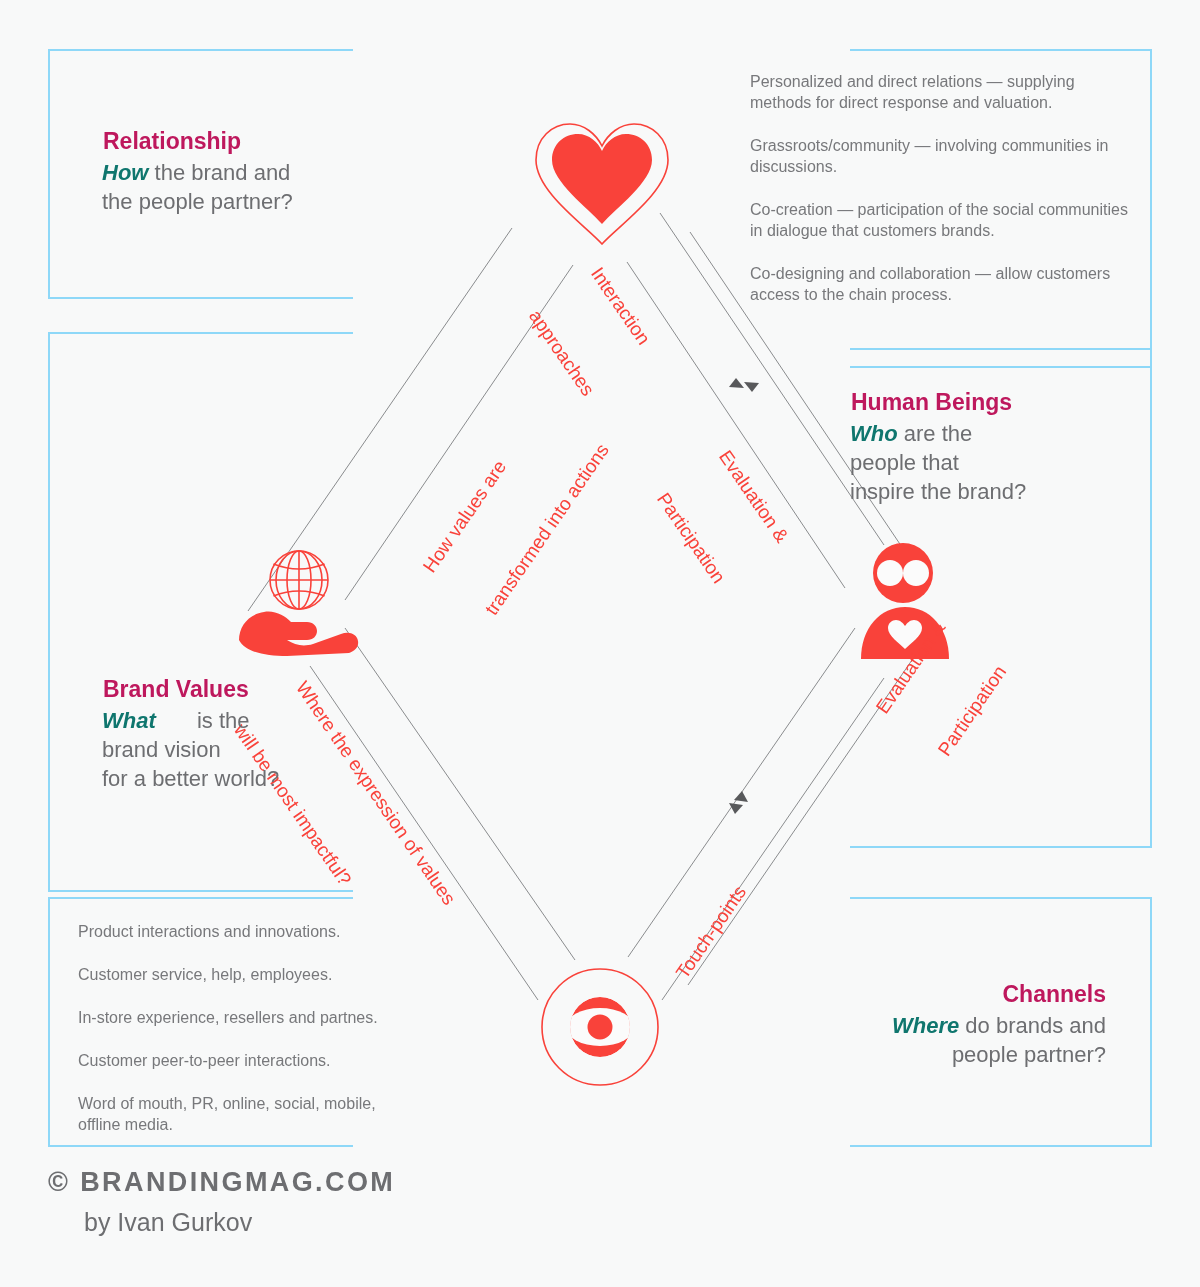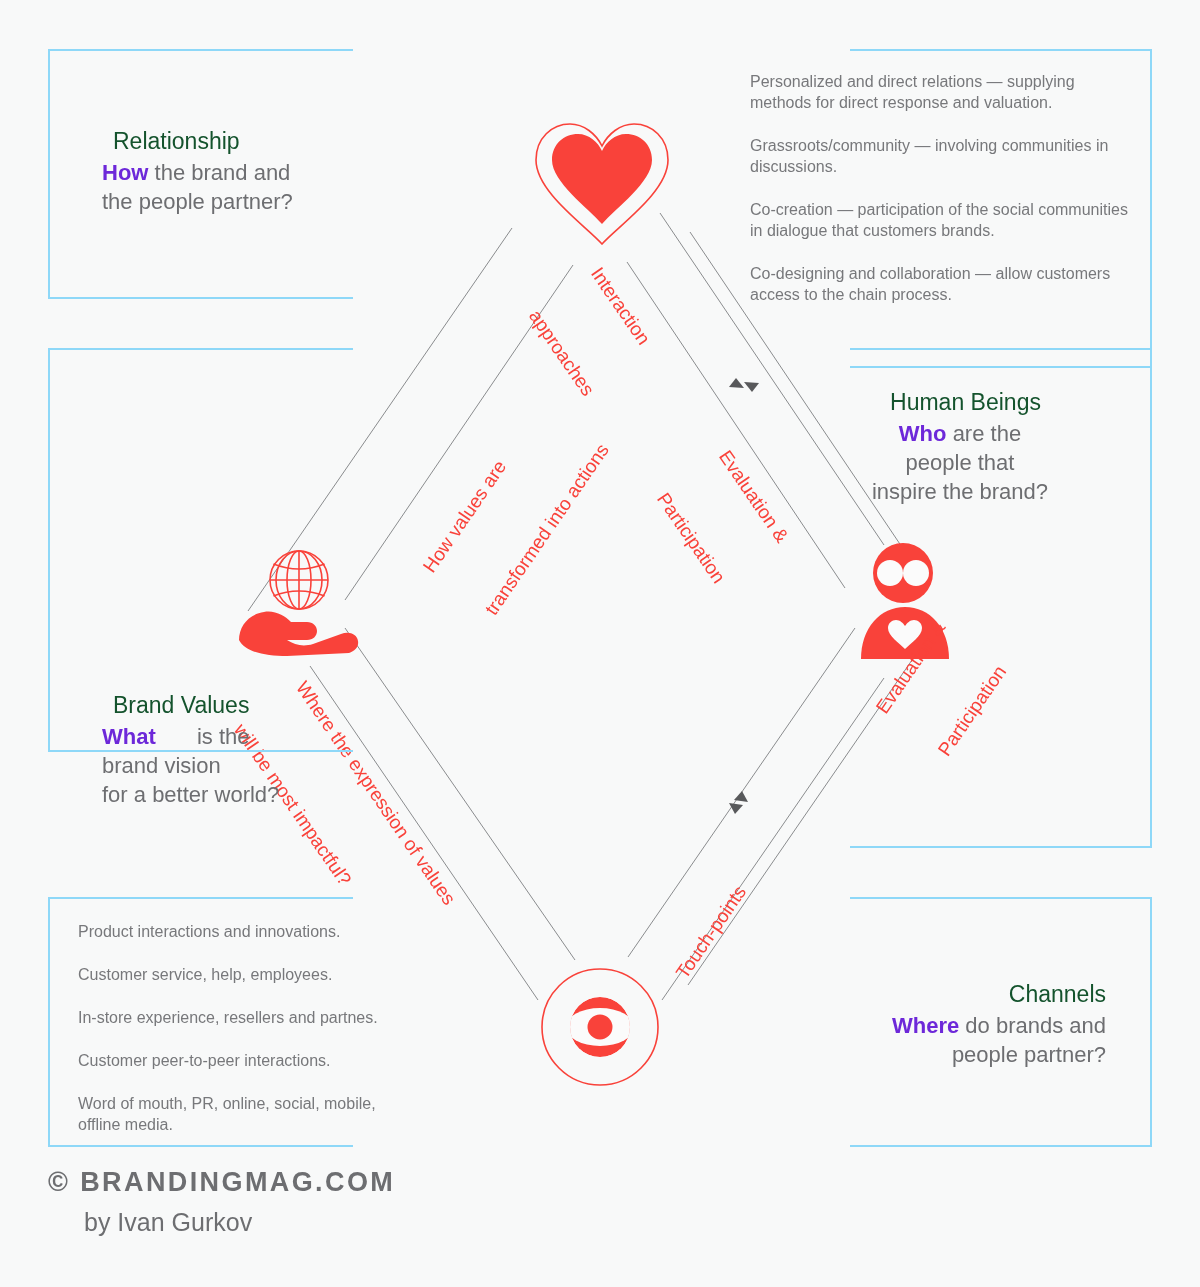--- a/index.html
+++ b/index.html
@@ -28,34 +28,34 @@
     border-right: none;
   }
   .box-right {
     border-right: 2px solid #8ed8f8;
     border-top: 2px solid #8ed8f8;
     border-bottom: 2px solid #8ed8f8;
     border-left: none;
   }
 
   .heading {
-    color: #14532d;
-    font-weight: normal;
+    color: #be185d;
+    font-weight: bold;
     font-size: 23px;
     line-height: 30px;
-    margin: 0 0 2px 11px;
+    margin: 0 0 2px 1px;
   }
   .sub {
     color: #6d6e71;
     font-size: 22px;
     line-height: 29px;
     margin: 0;
     font-weight: 400;
   }
-  .sub b { color: #6d28d9; font-weight: bold; }
+  .sub b { color: #0f766e; font-weight: bold; font-style: italic; }
 
   .listtext {
     color: #77787b;
     font-size: 16px;
     line-height: 21px;
     margin: 0 0 22px 0;
   }
   .listtext:last-child { margin-bottom: 0; }
 
   .para {
@@ -230,33 +230,33 @@
 
   <div class="box box-right" style="left:850px; top:49px; width:302px; height:319px;">
     <div style="position:absolute; left:-100px; top:20px; width:385px;">
       <div class="para">Personalized and direct relations — supplying methods for direct response and valuation.</div>
       <div class="para">Grassroots/community — involving communities in discussions.</div>
       <div class="para">Co-creation — participation of the social communities in dialogue that customers brands.</div>
       <div class="para">Co-designing and collaboration — allow customers access to the chain process.</div>
     </div>
   </div>
 
-  <div class="box box-left" style="left:48px; top:348px; width:305px; height:404px;padding-left:13px;">
+  <div class="box box-left" style="left:48px; top:332px; width:305px; height:560px;padding-left:13px;">
     <div style="position:absolute; left:52px; top:340px; width:250px;">
       <div class="heading">Brand Values</div>
       <div class="sub">
         <b>What</b><span style="white-space:pre-line;margin-left:35px;"> is the
 brand vision
 for a better world?</span>
       </div>
     </div>
   </div>
 
   <div class="box box-right" style="left:850px; top:348px; width:302px; height:500px;">
-    <div style="position:absolute; right:60px; top:37px; width:260px; text-align:center;">
+    <div style="position:absolute; right:40px; top:37px; width:260px; text-align:left;">
       <div class="heading">Human Beings</div>
       <div class="sub">
         <b>Who</b><span style="white-space:pre-line;"> are the
 people that
 inspire the brand?</span>
       </div>
     </div>
   </div>
 
   <div class="box box-left" style="left:48px; top:897px; width:305px; height:250px;">

